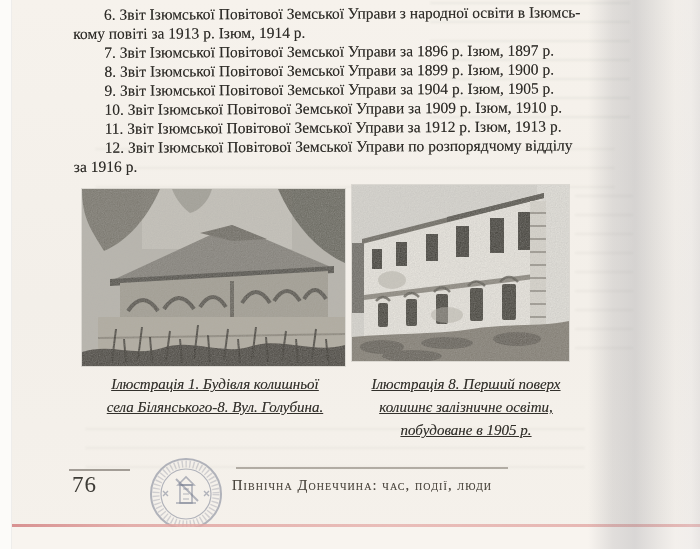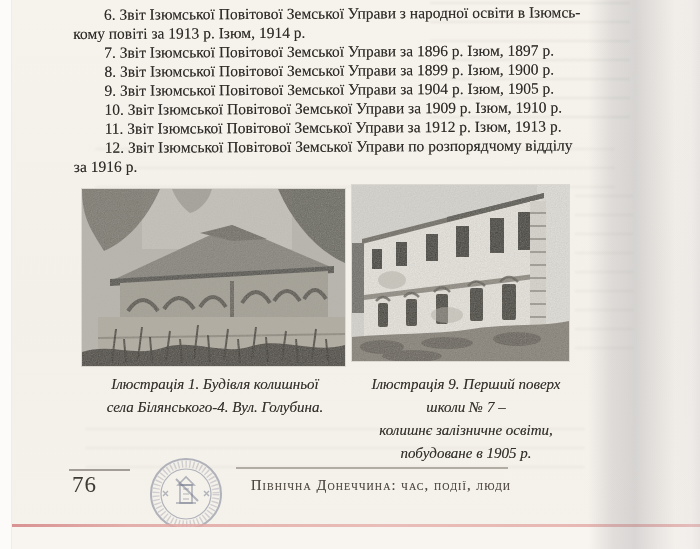--- a/index.html
+++ b/index.html
@@ -15,29 +15,29 @@
   
   .bodytext{position:absolute;left:73px;top:5px;width:560px;transform:rotate(-0.3deg);transform-origin:0 0;color:#2e2c28;}
   .bline{height:19px;line-height:19px;font-size:15.5px;white-space:nowrap;text-shadow:0 0 .4px rgba(45,43,38,.55);}
   .bline.indent{padding-left:31px;}
   
   .photo{position:absolute;overflow:hidden;background:#bdbab2;box-shadow:0 0 0 1px rgba(90,88,80,.15);}
   #photo1{left:82px;top:189px;width:263px;height:177px;}
   #photo2{left:352px;top:185px;width:217px;height:176px;}
   .photo svg{display:block;width:100%;height:100%;}
   
-  .caption{position:absolute;text-align:center;font-style:italic;font-size:15px;line-height:23px;color:#33312c;text-shadow:0 0 .4px rgba(45,43,38,.5);}
+  .caption{position:absolute;text-align:center;font-style:italic;font-size:15px;line-height:23px;color:#33312c;text-shadow:0 0 .4px rgba(45,43,38,.5);text-decoration:underline;}
   #caption1{left:84px;top:373px;width:262px;}
   #caption2{left:350px;top:373px;width:232px;}
   
   .rule-left{position:absolute;left:69px;top:469px;width:61px;height:2px;background:rgba(118,112,104,.65);}
   .pageno{position:absolute;left:72px;top:472px;font-size:23px;color:#3d3b36;letter-spacing:1px;}
   .stamp{position:absolute;left:147px;top:455px;width:78px;height:78px;opacity:.85;}
   .rule-footer{position:absolute;left:236px;top:467px;width:272px;height:2px;background:rgba(135,128,119,.6);}
-  .runtitle{position:absolute;left:251px;top:477px;font-variant:small-caps;font-size:14.5px;letter-spacing:1.1px;color:#4c473f;text-shadow:0 0 .4px rgba(60,55,48,.4);}
+  .runtitle{position:absolute;left:232px;top:477px;font-variant:small-caps;font-size:14.5px;letter-spacing:1.1px;color:#4c473f;text-shadow:0 0 .4px rgba(60,55,48,.4);}
   
   .strip-bottom{position:absolute;left:0;top:527px;width:700px;height:22px;background:#f8f4ef;}
   .pink-line{position:absolute;left:5px;top:524px;width:695px;height:3px;background:linear-gradient(90deg,#d27f80 0%,#e0a3a0 18%,#e7b4b0 55%,#e3aaa7 100%);opacity:.85;}
   .shadow-right{position:absolute;left:588px;top:0;width:112px;height:549px;pointer-events:none;
     background:linear-gradient(90deg,rgba(120,122,132,0) 0%,rgba(120,122,132,.18) 22%,rgba(128,130,140,.26) 42%,rgba(150,152,160,.16) 62%,rgba(200,200,208,.10) 78%,rgba(215,215,222,.20) 92%,rgba(190,190,198,.25) 100%);}
   .strip-left{position:absolute;left:0;top:0;width:11px;height:549px;background:#fcfbf9;border-right:1px solid rgba(80,80,75,.08);}
   [data-interactable]{cursor:default;}
 </style>
 </head>
 <body>
@@ -165,25 +165,24 @@
         <ellipse cx="95" cy="158" rx="26" ry="6"></ellipse>
         <ellipse cx="165" cy="154" rx="24" ry="7"></ellipse>
         <ellipse cx="60" cy="171" rx="30" ry="6"></ellipse>
       </g>
       <rect width="217" height="176" filter="url(#n2)" opacity=".55"></rect>
     </svg>
   </div>
 
   <div class="caption" id="caption1" data-interactable="false">
       <div data-interactable="false">Ілюстрація 1. Будівля колишньої</div>
-      <div data-interactable="false">села Білянського-4. Вул. Голубина.</div>
+      <div data-interactable="false">села Білянського-8. Вул. Голубина.</div>
     </div>
   <div class="caption" id="caption2" data-interactable="false">
-      <div data-interactable="false">Ілюстрація 9. Перший поверх</div>
-      <div data-interactable="false">школи № 7 –</div>
+      <div data-interactable="false">Ілюстрація 8. Перший поверх</div>
       <div data-interactable="false">колишнє залізничне освіти,</div>
       <div data-interactable="false">побудоване в 1905 р.</div>
     </div>
 
   <div class="rule-left" data-interactable="false"></div>
   <div class="pageno" data-interactable="false">76</div>
 
   <div class="stamp" data-interactable="false">
     <svg viewBox="0 0 78 78">
       <g stroke="rgba(86,96,122,0.5)" fill="none">

